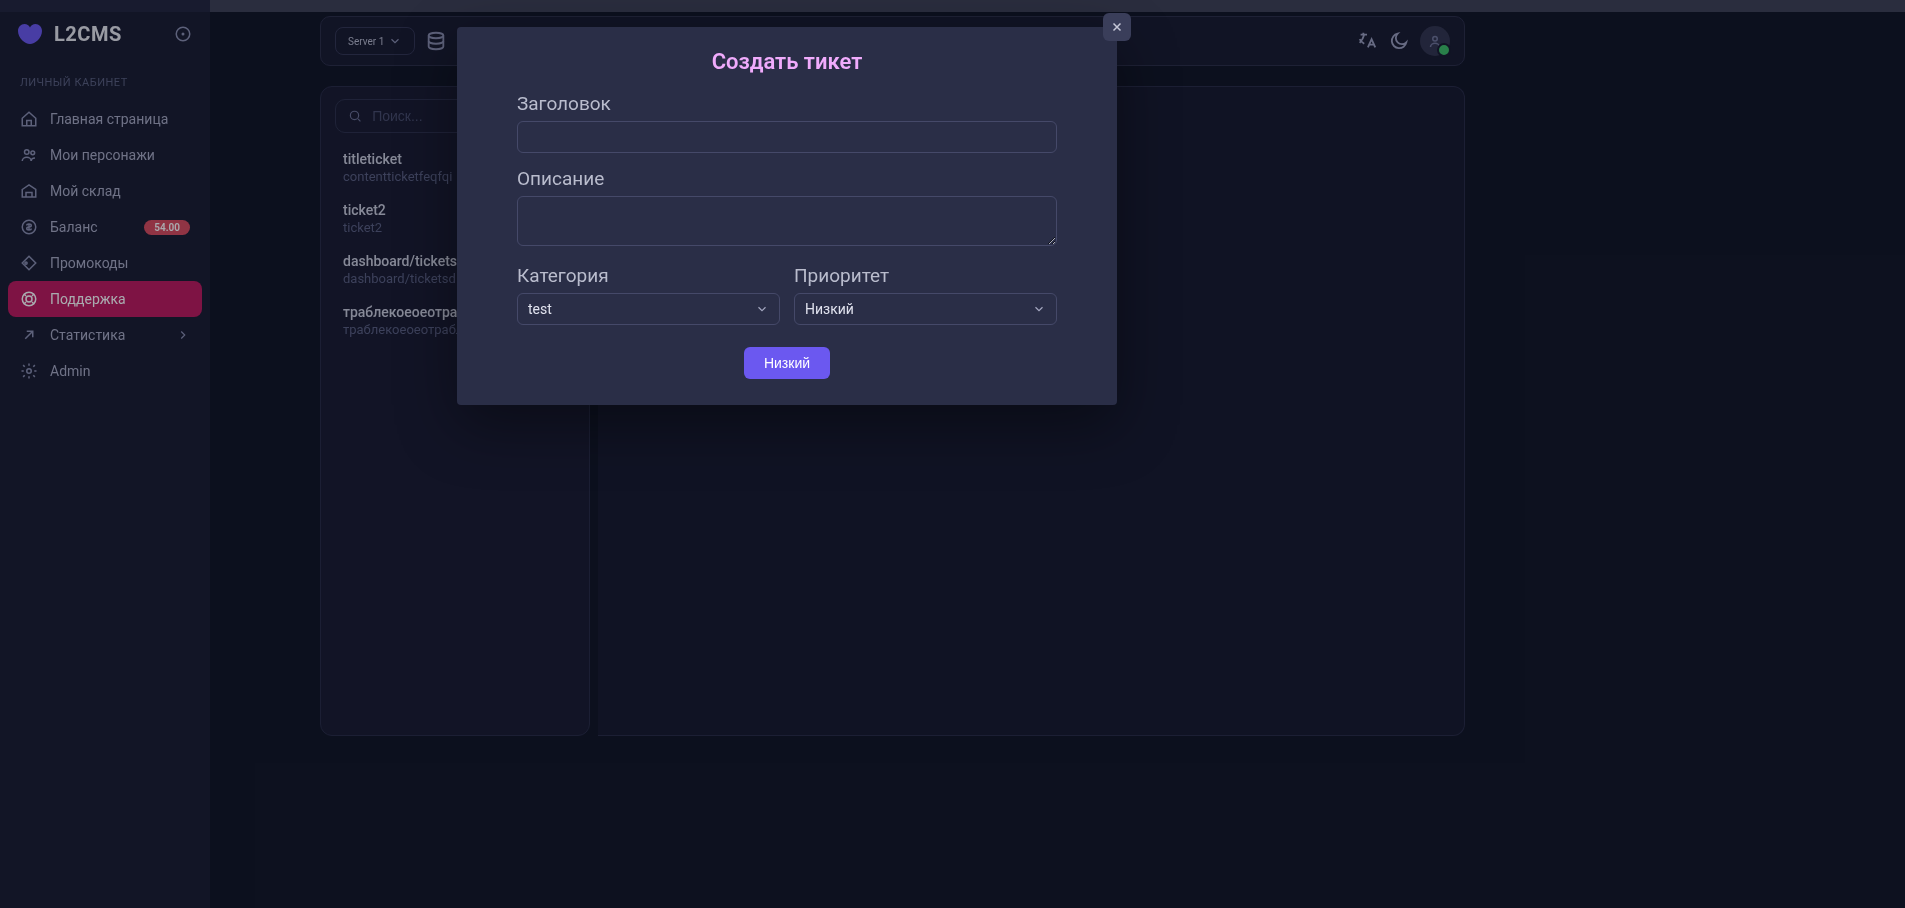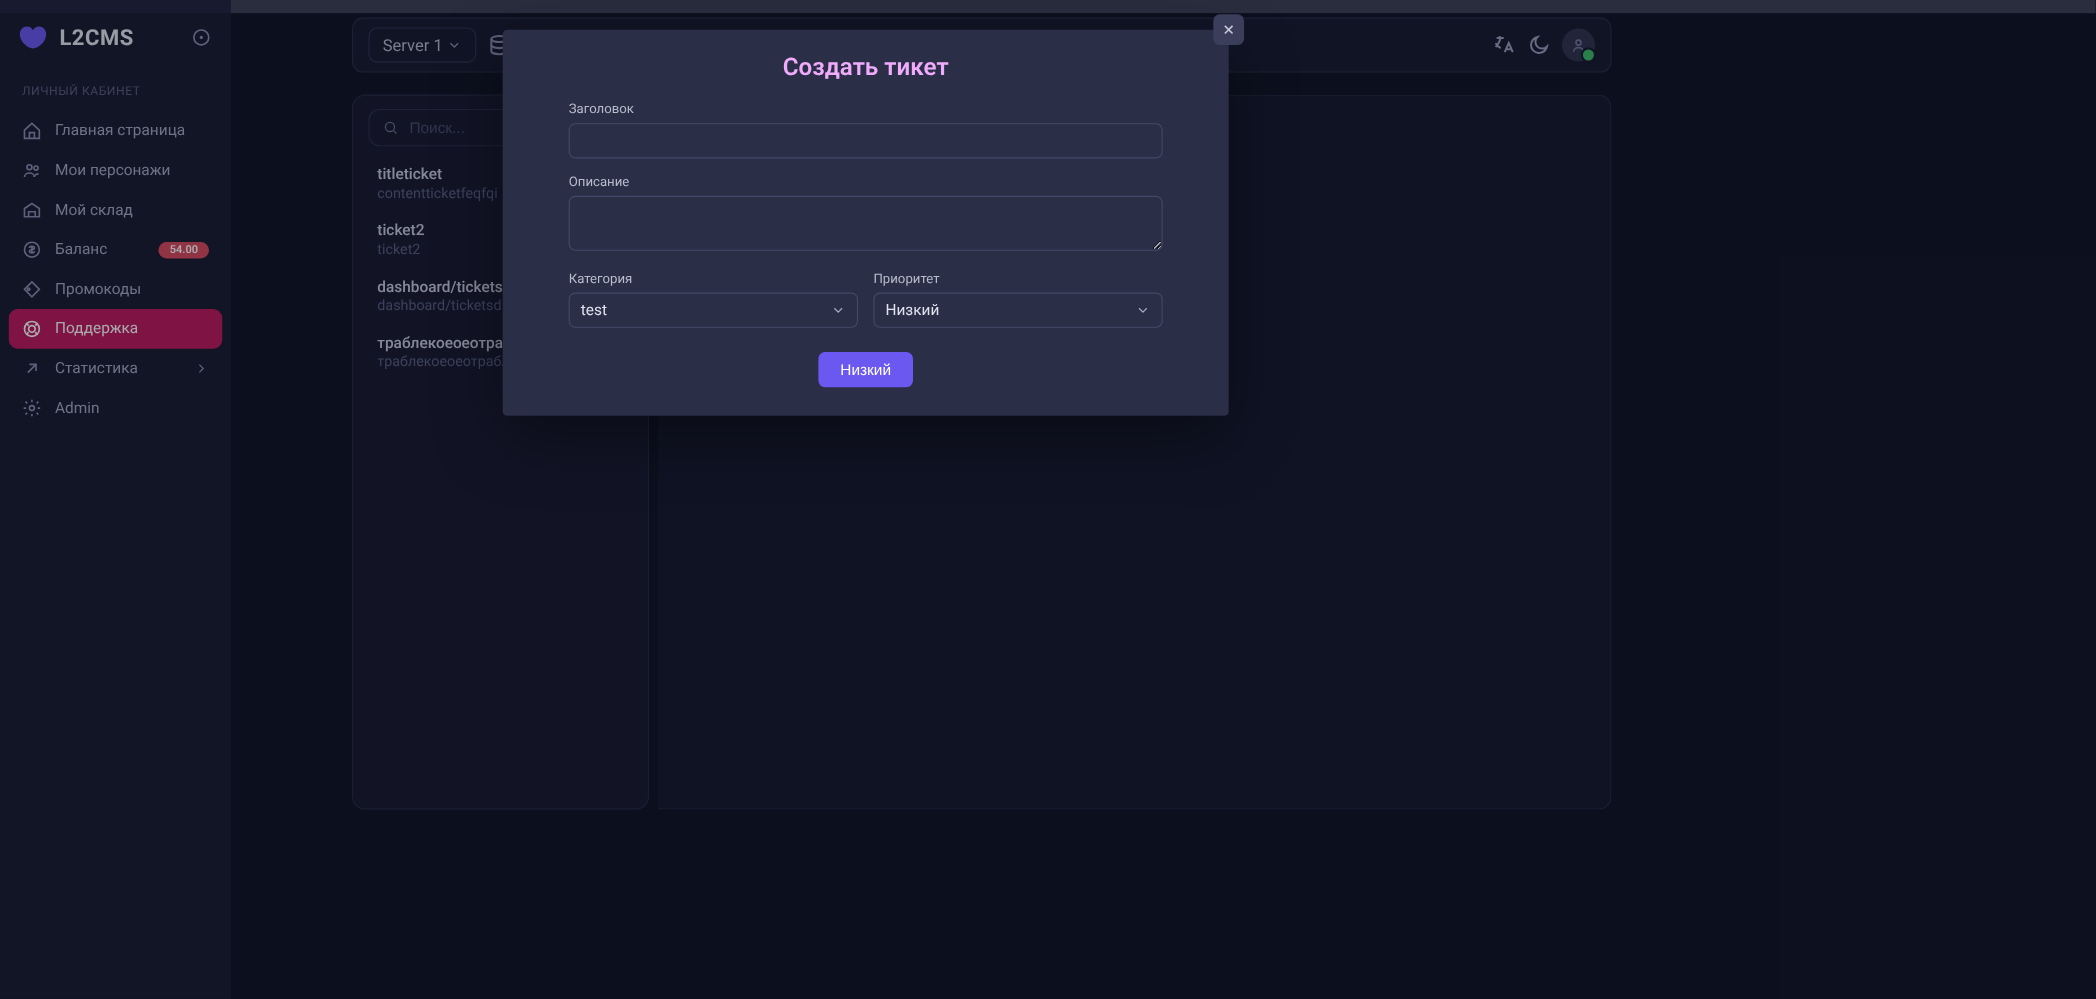--- a/index.html
+++ b/index.html
@@ -58,21 +58,21 @@
     width: 1145px; margin-left: 110px; margin-top: 4px;
   }
   .topbar {
     display: flex; align-items: center; gap: 10px;
     background: #16192d; border: 1px solid #2a2d46; border-radius: 10px;
     padding: 8px 14px; height: 50px;
   }
   .server-select {
     display: flex; align-items: center; gap: 4px;
     border: 1px solid #323552; border-radius: 8px;
-    padding: 6px 12px; color: #b7bace; font-size: 15px; cursor: pointer;
+    padding: 6px 12px; color: #b7bace; font-size: 10px; cursor: pointer;
   }
   .server-select svg { width: 14px; height: 14px; stroke: #8a8fb0; }
   .top-glyph { width: 22px; height: 22px; stroke: #8a8fb0; }
   .topbar-spacer { flex: 1; }
   .lang-btn, .theme-btn { width: 22px; height: 22px; cursor: pointer; }
   .avatar {
     width: 30px; height: 30px; border-radius: 50%; background: #31344d;
     position: relative; display: flex; align-items: center; justify-content: center;
     font-size: 12px; color: #8a8fb0;
   }
@@ -119,21 +119,21 @@
   }
   .modal-close {
     position: absolute; top: -14px; right: -14px; width: 28px; height: 28px;
     background: #3a3e5a; border-radius: 6px; display: flex; align-items: center; justify-content: center;
     cursor: pointer;
   }
   .modal-close svg { width: 14px; height: 14px; stroke: #c6c8d8; }
   .modal-title { text-align: center; color: #f0abfc; font-size: 22px; font-weight: 600; padding: 4px 0 18px 0; }
   .modal-body { padding: 0 60px; }
   .field { margin-bottom: 14px; }
-  .field-label { color: #b9bccd; font-size: 12px; margin-bottom: 6px; }
+  .field-label { color: #b9bccd; font-size: 19px; margin-bottom: 6px; }
   .input, .textarea, .select {
     width: 100%; background: transparent; border: 1px solid #454969; border-radius: 6px;
     color: #e0e2ee; font-size: 14px; outline: none;
   }
   .input { height: 32px; padding: 0 10px; }
   .textarea { height: 50px; padding: 8px 10px; resize: both; }
   .row2 { display: flex; gap: 14px; }
   .row2 .field { flex: 1; margin-bottom: 0; }
   .select {
     height: 32px; padding: 0 10px; display: flex; align-items: center; justify-content: space-between;

